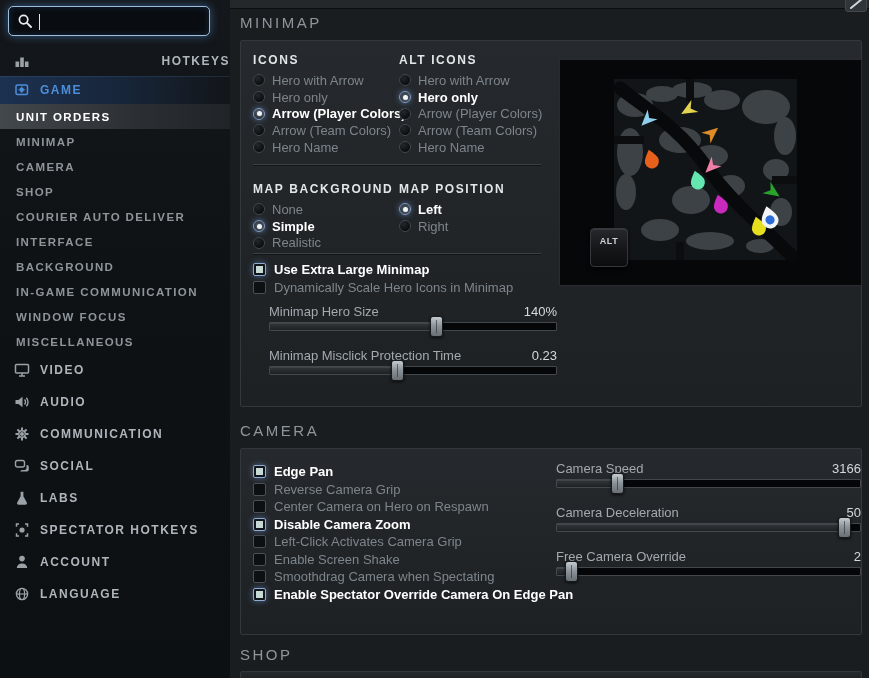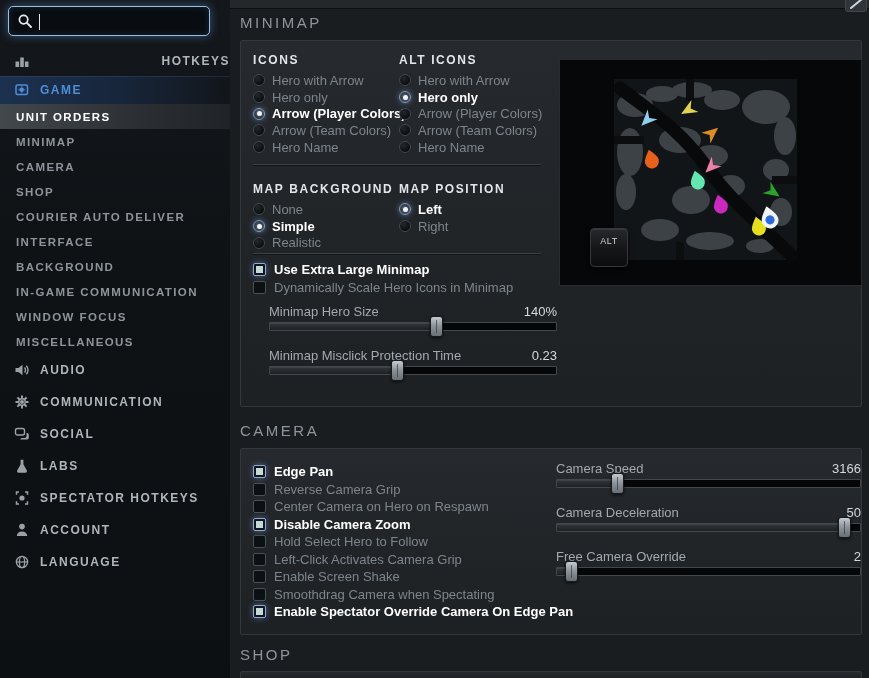--- a/index.html
+++ b/index.html
@@ -102,21 +102,21 @@
   .cam-checks { position:absolute; left:12px; top:14px; }
   .cam-sliders { position:absolute; left:315px; top:12px; width:305px; }
 
   
   .preview { position:absolute; left:318px; top:18px; width:303px; height:227px;
     background:#060708; border:1px solid #282c30; }
   .altkey { position:absolute; left:30px; top:168px; width:38px; height:39px;
     background:linear-gradient(180deg,#26282b 0%,#141618 55%,#0b0d0e 100%);
     border:1px solid #35383b; border-radius:4px;
     box-shadow:inset 0 1px 0 rgba(255,255,255,.08), 0 2px 4px rgba(0,0,0,.8);
-    color:#ccd2d6; font-size:9px; font-weight:normal; letter-spacing:.5px;
+    color:#ccd2d6; font-size:9px; font-weight:bold; letter-spacing:.5px;
     text-align:center; padding-top:7px; }
 </style>
 </head>
 <body>
 
 <div class="root">
 
   <aside class="sidebar">
     <div class="searchbox">
       <svg class="icon16" viewBox="0 0 16 16">
@@ -153,20 +153,28 @@
           <div class="sub">CAMERA</div>
           <div class="sub">SHOP</div>
           <div class="sub">COURIER AUTO DELIVER</div>
           <div class="sub">INTERFACE</div>
           <div class="sub">BACKGROUND</div>
           <div class="sub">IN-GAME COMMUNICATION</div>
           <div class="sub">WINDOW FOCUS</div>
           <div class="sub">MISCELLANEOUS</div>
         </div>
       <div id="bottom-nav">
+          <div class="nav-item h32">
+            <svg class="icon16" viewBox="0 0 16 16">
+              <rect x="1.5" y="2.5" width="13" height="8.5" rx="1" fill="none" stroke="#9aa2a8" stroke-width="1.5"></rect>
+              <line x1="5" y1="14" x2="11" y2="14" stroke="#9aa2a8" stroke-width="1.5"></line>
+              <line x1="8" y1="11" x2="8" y2="14" stroke="#9aa2a8" stroke-width="1.5"></line>
+            </svg>
+            <span>VIDEO</span>
+          </div>
           <div class="nav-item h32">
             <svg class="icon16" viewBox="0 0 16 16">
               <polygon points="1.5,6 4.5,6 8.5,2.8 8.5,13.2 4.5,10 1.5,10" fill="#9aa2a8"></polygon>
               <path d="M10.5 5.5 a3.5 3.5 0 0 1 0 5" fill="none" stroke="#9aa2a8" stroke-width="1.4"></path>
               <path d="M12.3 3.8 a6 6 0 0 1 0 8.4" fill="none" stroke="#9aa2a8" stroke-width="1.4"></path>
             </svg>
             <span>AUDIO</span>
           </div>
           <div class="nav-item h32">
             <svg class="icon16" viewBox="0 0 16 16">
@@ -425,24 +433,20 @@
           <div class="chk">
             <span class="cbox"></span>
             <span class="clbl">Center Camera on Hero on Respawn</span>
           </div>
           <div class="chk on">
             <span class="cbox"></span>
             <span class="clbl">Disable Camera Zoom</span>
           </div>
           <div class="chk">
             <span class="cbox"></span>
-            <span class="clbl">Hold Select Hero to Follow</span>
-          </div>
-          <div class="chk">
-            <span class="cbox"></span>
             <span class="clbl">Left-Click Activates Camera Grip</span>
           </div>
           <div class="chk">
             <span class="cbox"></span>
             <span class="clbl">Enable Screen Shake</span>
           </div>
           <div class="chk">
             <span class="cbox"></span>
             <span class="clbl">Smoothdrag Camera when Spectating</span>
           </div>

